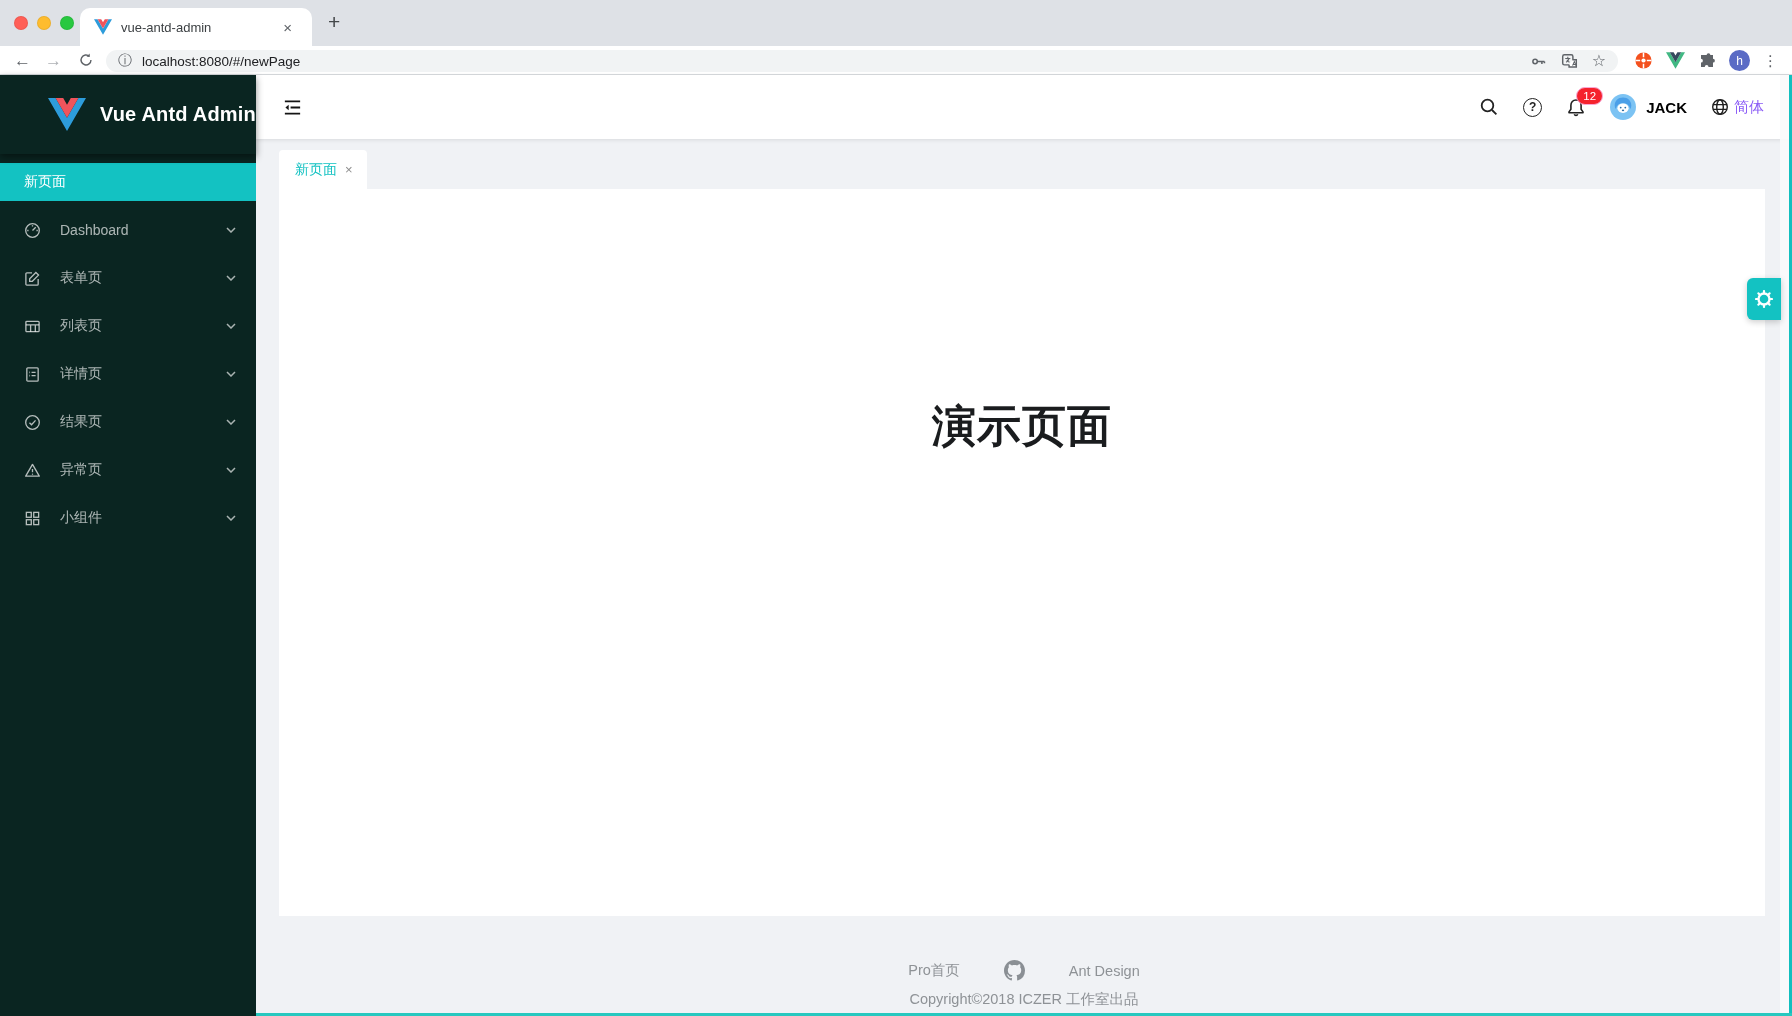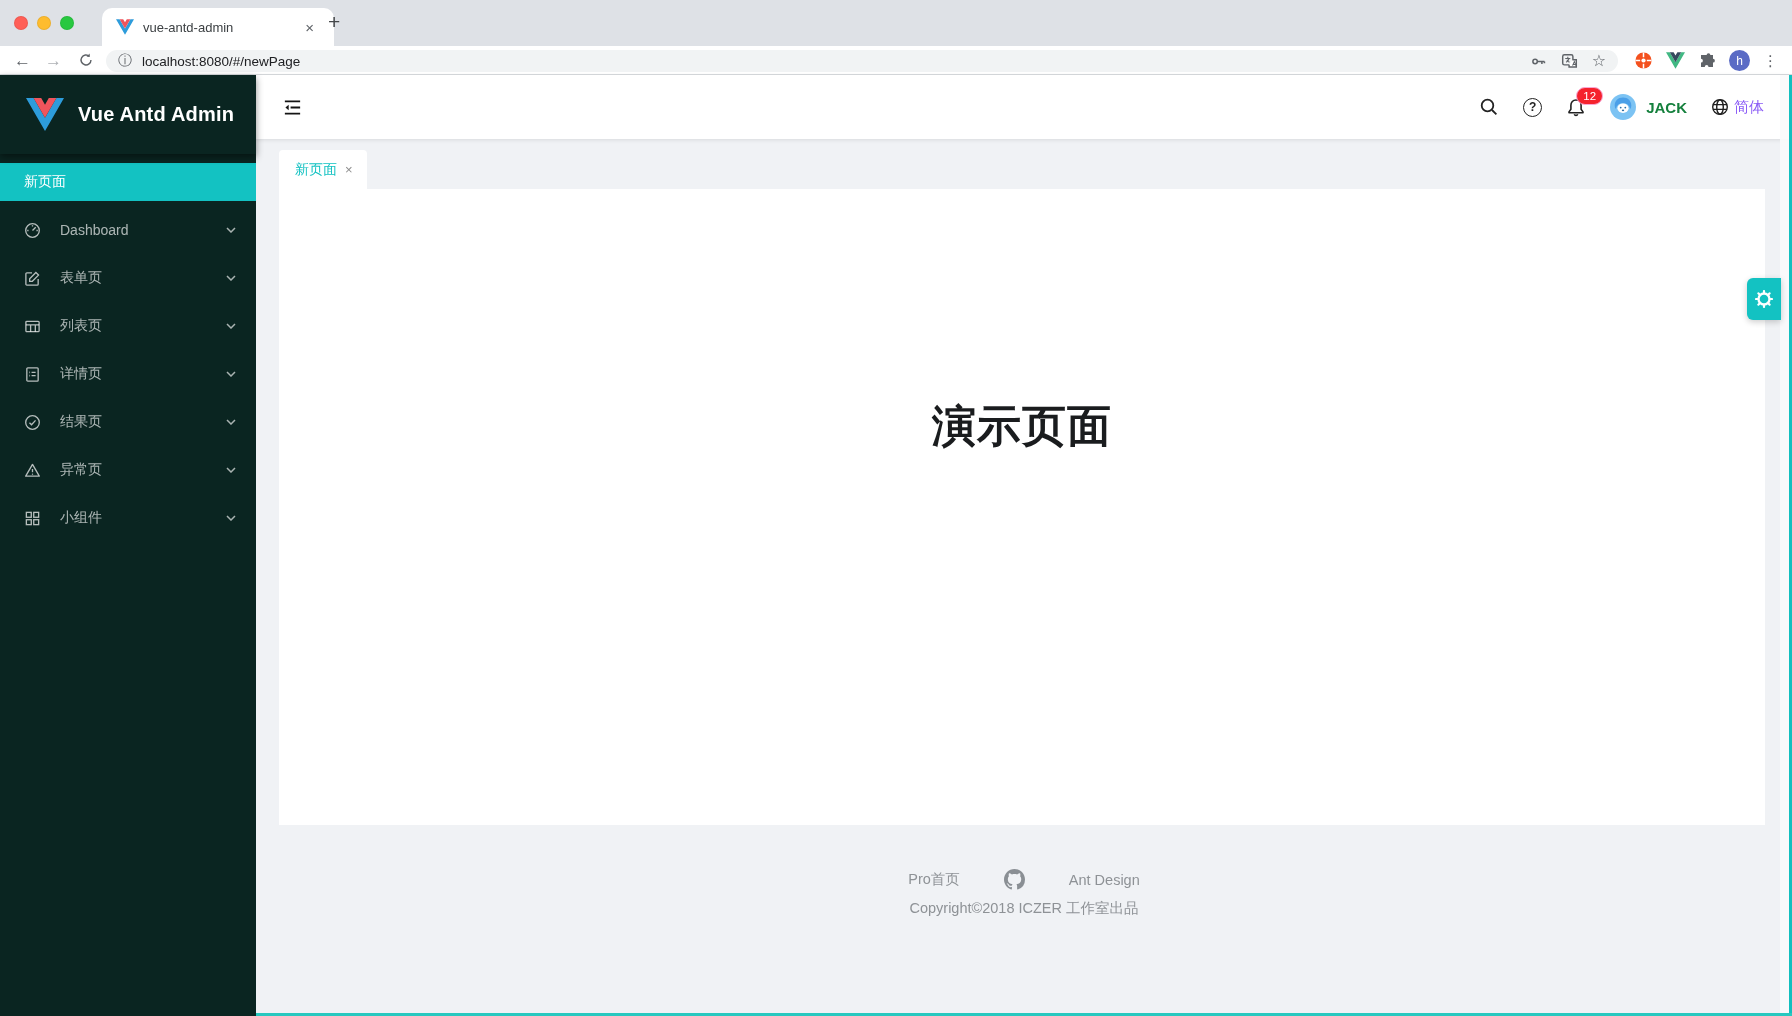--- a/index.html
+++ b/index.html
@@ -6,21 +6,21 @@
   body { background:#444; font-family:"Liberation Sans","DejaVu Sans",sans-serif; }
   .frame { position:relative; width:1792px; height:1016px; background:#fff; overflow:hidden; }
 
   
   .tabbar { position:absolute; left:0; top:0; width:100%; height:46px; background:#dee1e6; }
   .traffic { position:absolute; top:16px; width:14px; height:14px; border-radius:50%; box-shadow:inset 0 0 0 1px rgba(0,0,0,.07); }
   .light-red { left:14px; background:#ff5f57; }
   .light-yellow { left:37px; background:#febc2e; }
   .light-green { left:60px; background:#28c840; }
   .browser-tab { position:absolute; left:80px; top:8px; width:232px; height:38px; background:#fff;
-    border-radius:10px 10px 0 0; display:flex; align-items:center; padding:0 20px 0 14px; gap:9px;margin-left:22px; }
+    border-radius:10px 10px 0 0; display:flex; align-items:center; padding:0 20px 0 14px; gap:9px; }
   .browser-tab .t-title { flex:1; font-size:13px; color:#3c4043; white-space:nowrap; overflow:hidden; }
   .tab-close { font-size:15px; color:#5f6368; cursor:default; line-height:1; }
   .newtab-btn { position:absolute; left:328px; top:10px; font-size:21px; color:#44474a; font-weight:400; }
 
   .toolbar { position:absolute; left:0; top:46px; width:100%; height:29px; background:#ffffff;
     border-bottom:1px solid #d8dbde; display:flex; align-items:center; }
   .nav-ic { font-size:17px; color:#5f6368; margin-left:14px; line-height:1; }
   .nav-ic.disabled { color:#aeb1b5; }
   .nav-ic.reload { margin-left:16px; display:flex; }
   .omnibox { position:absolute; left:106px; top:4px; height:22px; width:1512px; background:#f1f3f4;
@@ -29,21 +29,21 @@
   .omni-url { font-size:13.5px; color:#202124; flex:1; }
   .omni-right { display:flex; align-items:center; gap:14px; }
   .ext-row { position:absolute; right:14px; top:0; height:29px; display:flex; align-items:center; gap:13px; }
   .profile-badge { width:21px; height:21px; border-radius:50%; background:#5a6bc5; color:#fff; font-size:12px;
     display:flex; align-items:center; justify-content:center; }
   .dots-ic { font-size:15px; color:#5f6368; letter-spacing:0; }
 
   
   .app-sidebar { position:absolute; left:0; top:75px; width:256px; height:941px; background:#0a2521; z-index:4; }
   .logo-row { height:79px; display:flex; align-items:center; padding-left:26px; gap:14px;
-    box-shadow:0 3px 7px rgba(0,0,0,.45); position:relative; z-index:2; }
+    box-shadow:0 3px 7px rgba(0,0,0,.45); position:relative; z-index:2;justify-content:flex-end; }
   .logo-text { color:#fff; font-size:20px; font-weight:700; letter-spacing:.2px; }
   .menu-active { margin-top:9px; height:38px; background:#13c2c2; color:#fff; font-size:14px;
     display:flex; align-items:center; padding-left:24px; }
   .menu-item { height:48px; display:flex; align-items:center; padding:0 20px 0 24px;
     color:rgba(255,255,255,.66); font-size:14px; }
   .menu-item .mi-label { margin-left:19px; }
   .menu-item .mi-chevron { margin-left:auto; display:flex; }
   .menu-list { margin-top:5px; }
   .mi-icon { display:flex; }
 
@@ -51,30 +51,30 @@
     box-shadow:0 1px 4px rgba(0,0,0,.10); display:flex; align-items:center; z-index:3; }
   .fold-btn { margin-left:26px; display:flex; }
   .header-right { margin-left:auto; display:flex; align-items:center; gap:24px; padding-right:28px; }
   .help-circle { width:19px; height:19px; border-radius:50%; border:1.6px solid #222; color:#222;
     font-size:12px; font-weight:700; display:flex; align-items:center; justify-content:center; }
   .bell-wrap { position:relative; display:flex; }
   .badge { position:absolute; top:-10px; left:10px; background:#f5222d; color:#fff; font-size:11.5px;
     min-width:27px; height:18px; border-radius:9px; display:flex; align-items:center; justify-content:center;
     border:1px solid #f9a8d4; font-weight:400; padding:0 4px; }
   .user-wrap { display:flex; align-items:center; gap:10px; }
-  .username { font-size:15px; font-weight:700; color:#15803d; }
+  .username { font-size:15px; font-weight:700; color:#000000; }
   .lang-wrap { display:flex; align-items:center; gap:5px; font-size:15px; color:#8b5cf6; }
 
   .workspace { position:absolute; left:256px; top:139px; width:1536px; height:877px; background:#f0f2f5; }
   .tabstrip { padding:11px 0 0 23px; height:50px; }
   .page-tab { display:inline-flex; align-items:center; gap:8px; background:#fff; height:39px;
     padding:0 14px 0 16px; border-radius:4px 4px 0 0; }
   .page-tab .pt-label { color:#13c2c2; font-size:14px; }
   .page-tab .pt-close { color:#8c8c8c; font-size:13px; }
-  .content-card { margin:0 27px 0 23px; height:636px; background:#fff; }
+  .content-card { margin:0 27px 0 23px; height:727px; background:#fff; }
   .demo-title { text-align:center; padding-top:208px; font-size:44px; font-weight:700; color:#1a1c1e; letter-spacing:1px; }
   .page-footer { padding-top:44px; text-align:center; }
   .footer-links { display:flex; justify-content:center; align-items:center; gap:44px; }
   .footer-link { color:#8e9296; font-size:14.5px; }
   .footer-copy { margin-top:9px; color:#8e9296; font-size:14.5px; }
 
   .settings-btn { position:absolute; right:11px; top:278px; width:34px; height:42px; background:#13c2c2;
     border-radius:6px 0 0 6px; display:flex; align-items:center; justify-content:center; z-index:6;
     box-shadow:0 2px 6px rgba(0,0,0,.2); }
   .scrollbar-track { position:absolute; right:3px; top:75px; bottom:3px; width:9px; background:rgba(250,250,251,.92); z-index:5; }

